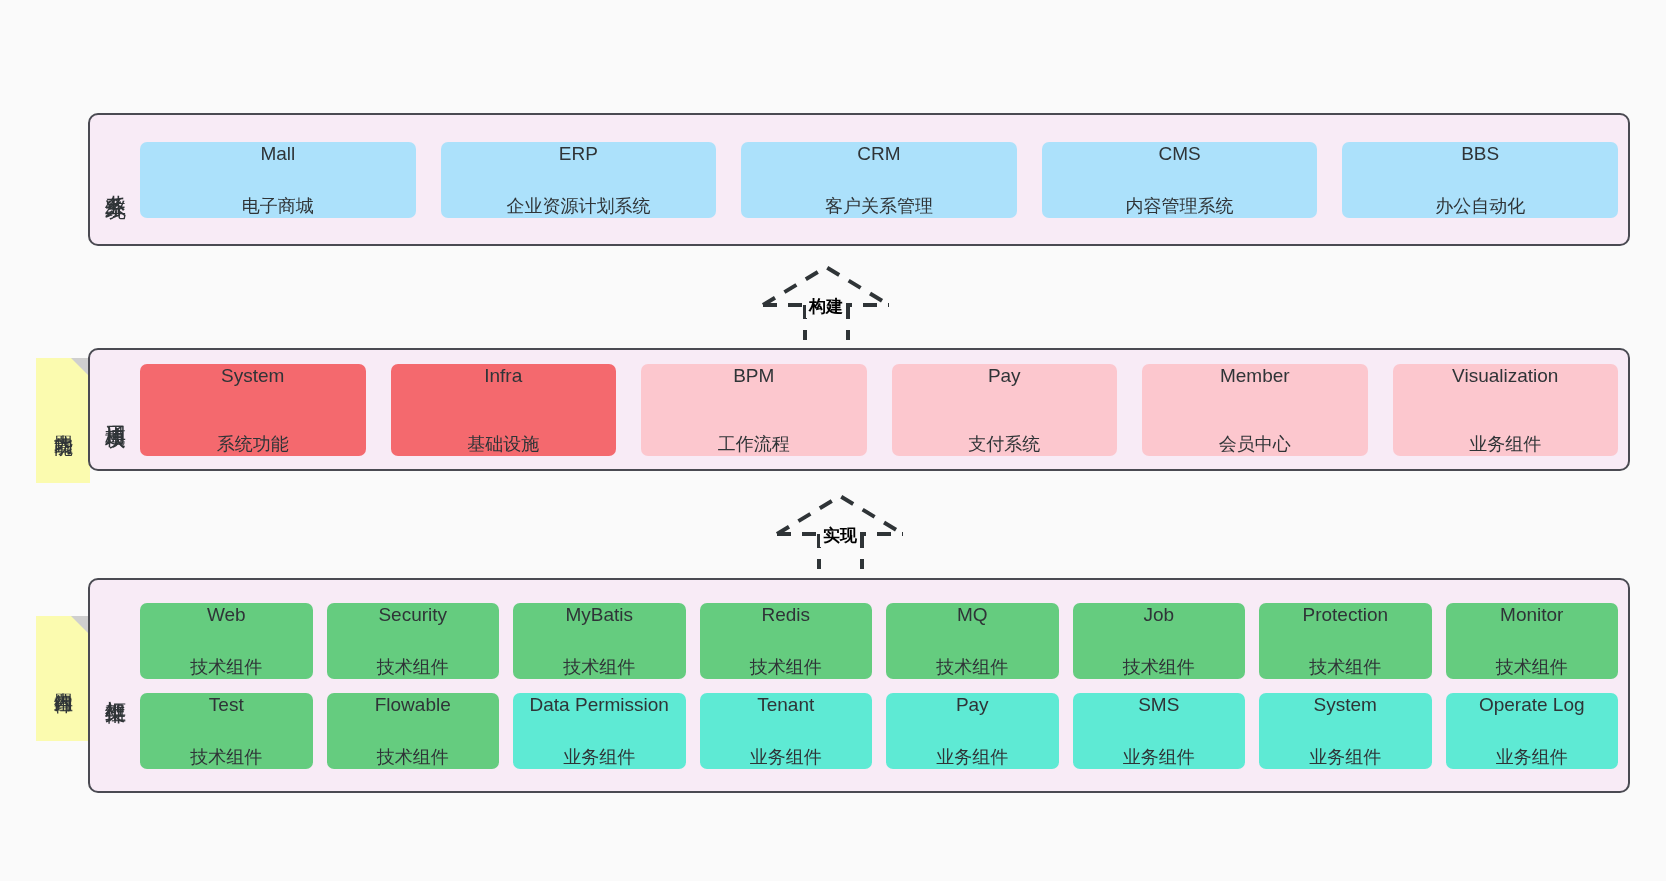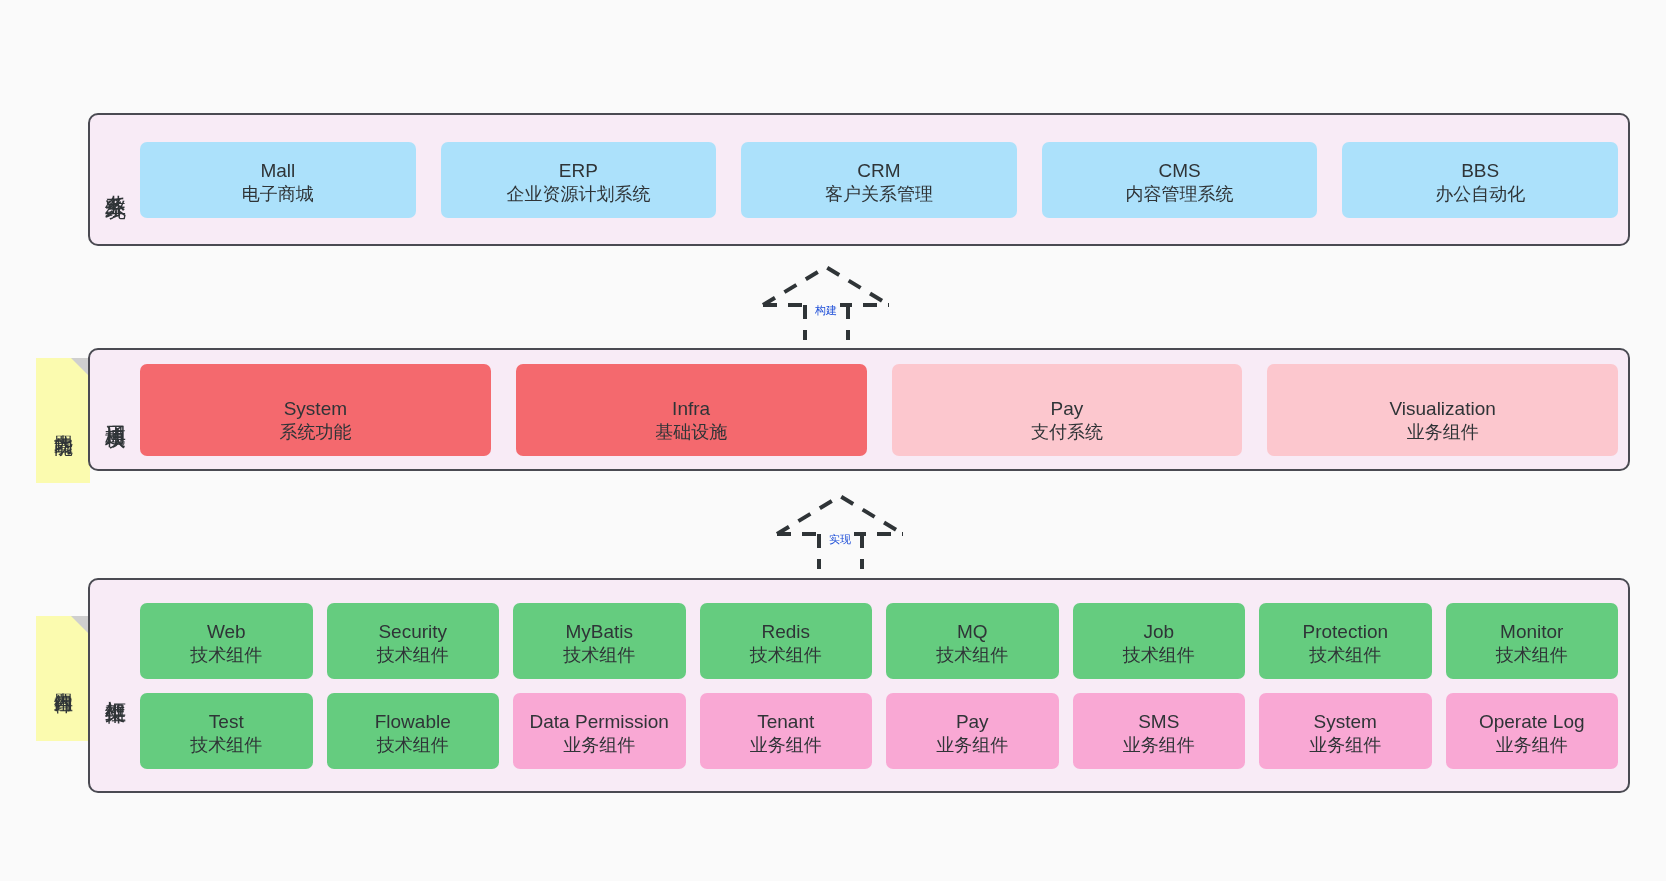--- a/index.html
+++ b/index.html
@@ -66,41 +66,41 @@
   }
   .row-1 { gap: 25px; }
 
   
   .card {
     flex: 1 1 0;
     border-radius: 7px;
     display: flex;
     flex-direction: column;
     align-items: center;
-    justify-content: flex-end;
+    justify-content: space-between;
     text-align: center;
     line-height: 1.25;
     box-sizing: border-box;
-    padding: 12px 6px;
+    padding: 0 6px;
   }
   .card .t-en {
     font-size: 19px;
     white-space: nowrap;
   }
   .card .t-cn {
     font-size: 18px;
     white-space: nowrap;
   }
   .card.wrap .t-en { white-space: normal; }
 
   .card-blue       { background: #ace1fb; height: 76px; }
   .card-red        { background: #f4696e; height: 92px; }
   .card-pink       { background: #fcc7ce; height: 92px; }
   .card-green      { background: #65cc7f; height: 76px; }
-  .card-lightgreen { background: #f9a8d4; height: 76px; }
+  .card-lightgreen { background: #5eead4; height: 76px; }
 
   
   .note {
     position: absolute;
     background: #fbfbaf;
     box-sizing: border-box;
     display: flex;
     align-items: center;
     justify-content: center;
   }
@@ -126,24 +126,25 @@
   .arrow {
     position: absolute;
   }
   .arrow svg { display: block; overflow: visible; }
   .arrow .arrow-label {
     position: absolute;
     left: 50%;
     transform: translateX(-50%);
     bottom: 10px;
     background: #fafafa;
-    font-size: 11px;
+    font-size: 17px;
     padding: 0 3px;
-    color: #1d4ed8;
+    color: #000000;
     white-space: nowrap;
+    font-weight: bold;
   }
 </style>
 </head>
 <body>
 
 <div class="canvas">
 
   <div class="layer" style="left:88px; top:113px; width:1542px; height:133px;">
     <div class="layer-label">业务系统</div>
     <div class="layer-body">
@@ -193,22 +194,30 @@
       <div class="row row-1">
         <div class="card card-red">
           <span class="t-en">System</span>
           <span class="t-cn">系统功能</span>
         </div>
         <div class="card card-red">
           <span class="t-en">Infra</span>
           <span class="t-cn">基础设施</span>
         </div>
         <div class="card card-pink">
+          <span class="t-en">BPM</span>
+          <span class="t-cn">工作流程</span>
+        </div>
+        <div class="card card-pink">
           <span class="t-en">Pay</span>
           <span class="t-cn">支付系统</span>
+        </div>
+        <div class="card card-pink">
+          <span class="t-en">Member</span>
+          <span class="t-cn">会员中心</span>
         </div>
         <div class="card card-pink">
           <span class="t-en">Visualization</span>
           <span class="t-cn">业务组件</span>
         </div>
       </div>
     </div>
   </div>
 
   <div class="arrow" style="left:772px; top:491px; width:140px; height:78px;">

